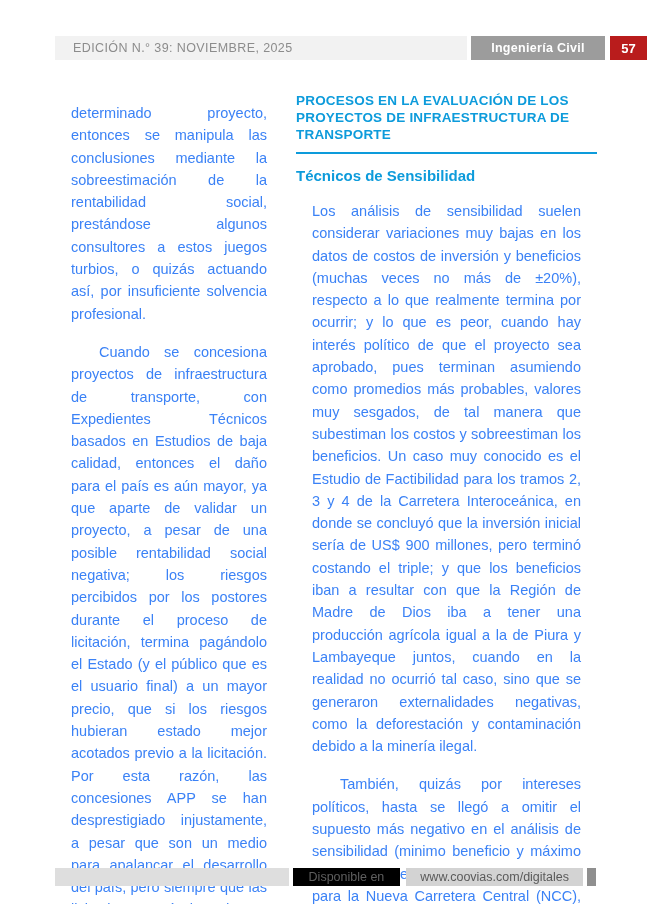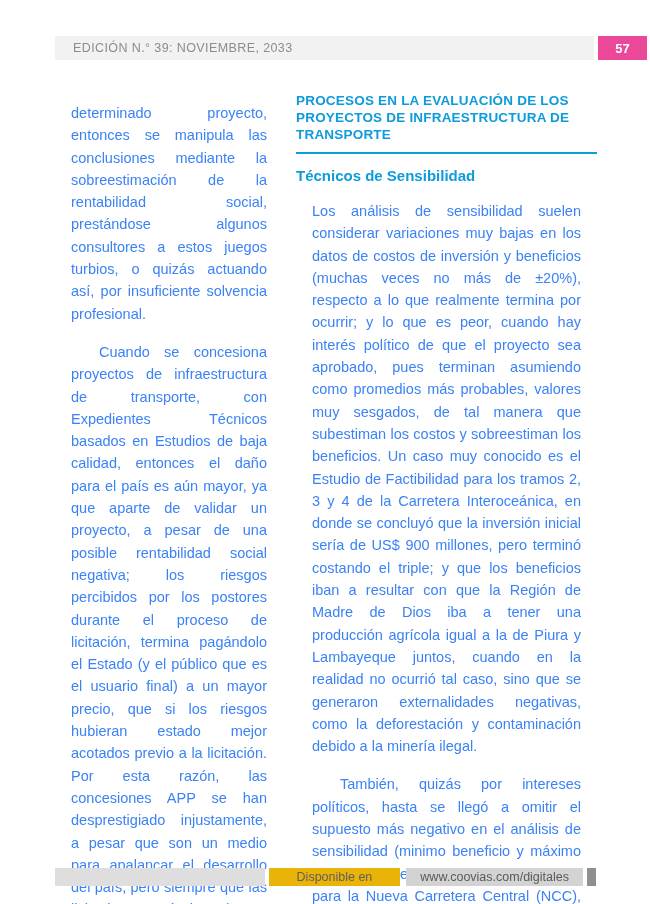--- a/index.html
+++ b/index.html
@@ -42,22 +42,22 @@
     color: #ffffff;
     font-size: 12.5px;
     font-weight: bold;
     display: flex;
     align-items: center;
     justify-content: center;
     letter-spacing: 0.3px;
     margin-right: 5px;
   }
   .page-number {
-    width: 49px;
-    background: #ec4899;
+    width: 37px;
+    background: #b91c1c;
     color: #ffffff;
     font-size: 13px;
     font-weight: bold;
     display: flex;
     align-items: center;
     justify-content: center;
   }
 
   
   .columns {
@@ -107,25 +107,25 @@
     display: flex;
     align-items: stretch;
     font-size: 12.5px;
   }
   .footer-bar {
     flex: 1;
     background: #dedede;
     margin-right: 4px;
   }
   .footer-available {
-    background: #eab308;
+    background: #000000;
     color: #5f5f5f;
     display: flex;
     align-items: center;
-    padding: 0 28px;
+    padding: 0 16px;
     margin-right: 6px;
     white-space: nowrap;
   }
   .footer-url {
     background: #d3d3d3;
     color: #5a5a5a;
     display: flex;
     align-items: center;
     padding: 8px 14px;
     margin-right: 4px;
@@ -136,22 +136,23 @@
     background: #8f8f8f;
   }
 </style>
 </head>
 <body>
 
 <div class="page">
 
   <div class="header">
     <div class="header-bar">
-      <span>EDICIÓN N.° 39: NOVIEMBRE, 2033</span>
+      <span>EDICIÓN N.° 39: NOVIEMBRE, 2025</span>
     </div>
+    <div class="section-badge">Ingeniería Civil</div>
     <div class="page-number">57</div>
   </div>
 
   <div class="columns">
 
     <div class="col-left body-text">
       <p>determinado proyecto, entonces se manipula las conclusiones mediante la sobreestimación de la rentabilidad social, prestándose algunos consultores a estos juegos turbios, o quizás actuando así, por insuficiente solvencia profesional.</p>
       <p>Cuando se concesiona proyectos de infraestructura de transporte, con Expedientes Técnicos basados en Estudios de baja calidad, entonces el daño para el país es aún mayor, ya que aparte de validar un proyecto, a pesar de una posible rentabilidad social negativa; los riesgos percibidos por los postores durante el proceso de licitación, termina pagándolo el Estado (y el público que es el usuario final) a un mayor precio, que si los riesgos hubieran estado mejor acotados previo a la licitación. Por esta razón, las concesiones APP se han desprestigiado injustamente, a pesar que son un medio para apalancar el desarrollo del país, pero siempre que las licitaciones estén basadas en Estudios de alta calidad, y siempre y cuando los proyectos requieran bajo porcentaje de cofinanciamiento, y mejor aún, si son auto-sostenibles.</p>
     </div>
 

